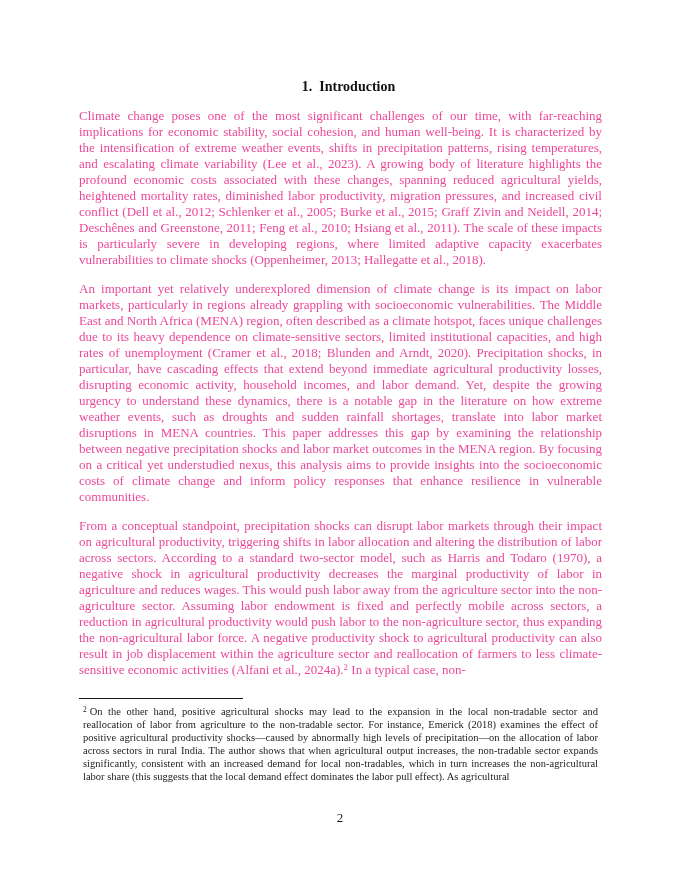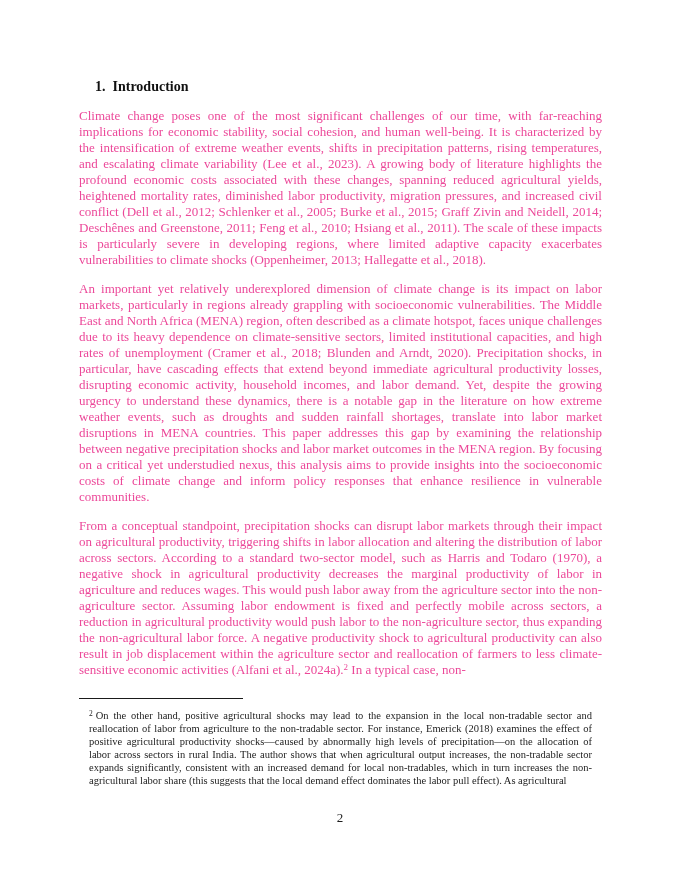--- a/index.html
+++ b/index.html
@@ -21,20 +21,21 @@
     left: 79px;
     top: 78px;
     width: 523px;
   }
   .section-heading {
     margin: 0 0 12px 16px;
     font-size: 14px;
     line-height: 18px;
     font-weight: bold;
     color: #111111;
+    text-align: center;
   }
   .section-heading .section-number {
     margin-right: 7px;
   }
   .body-par {
     margin: 0 0 13px 0;
     font-size: 13px;
     line-height: 16px;
     text-align: justify;
     color: #ec4899;
@@ -55,21 +56,21 @@
     top: 698px;
     width: 523px;
   }
   .footnote-separator {
     width: 164px;
     height: 0;
     border-top: 1.5px solid #1a1a1a;
     margin: 0 0 6px 0;
   }
   .footnote-par {
-    margin: 10px;
+    margin: 4px;
     font-size: 10.5px;
     line-height: 13px;
     text-align: justify;
     color: #1c1c1c;
   }
   .footnote-par sup.fn-marker {
     font-size: 7.5px;
     line-height: 0;
     vertical-align: baseline;
     position: relative;

